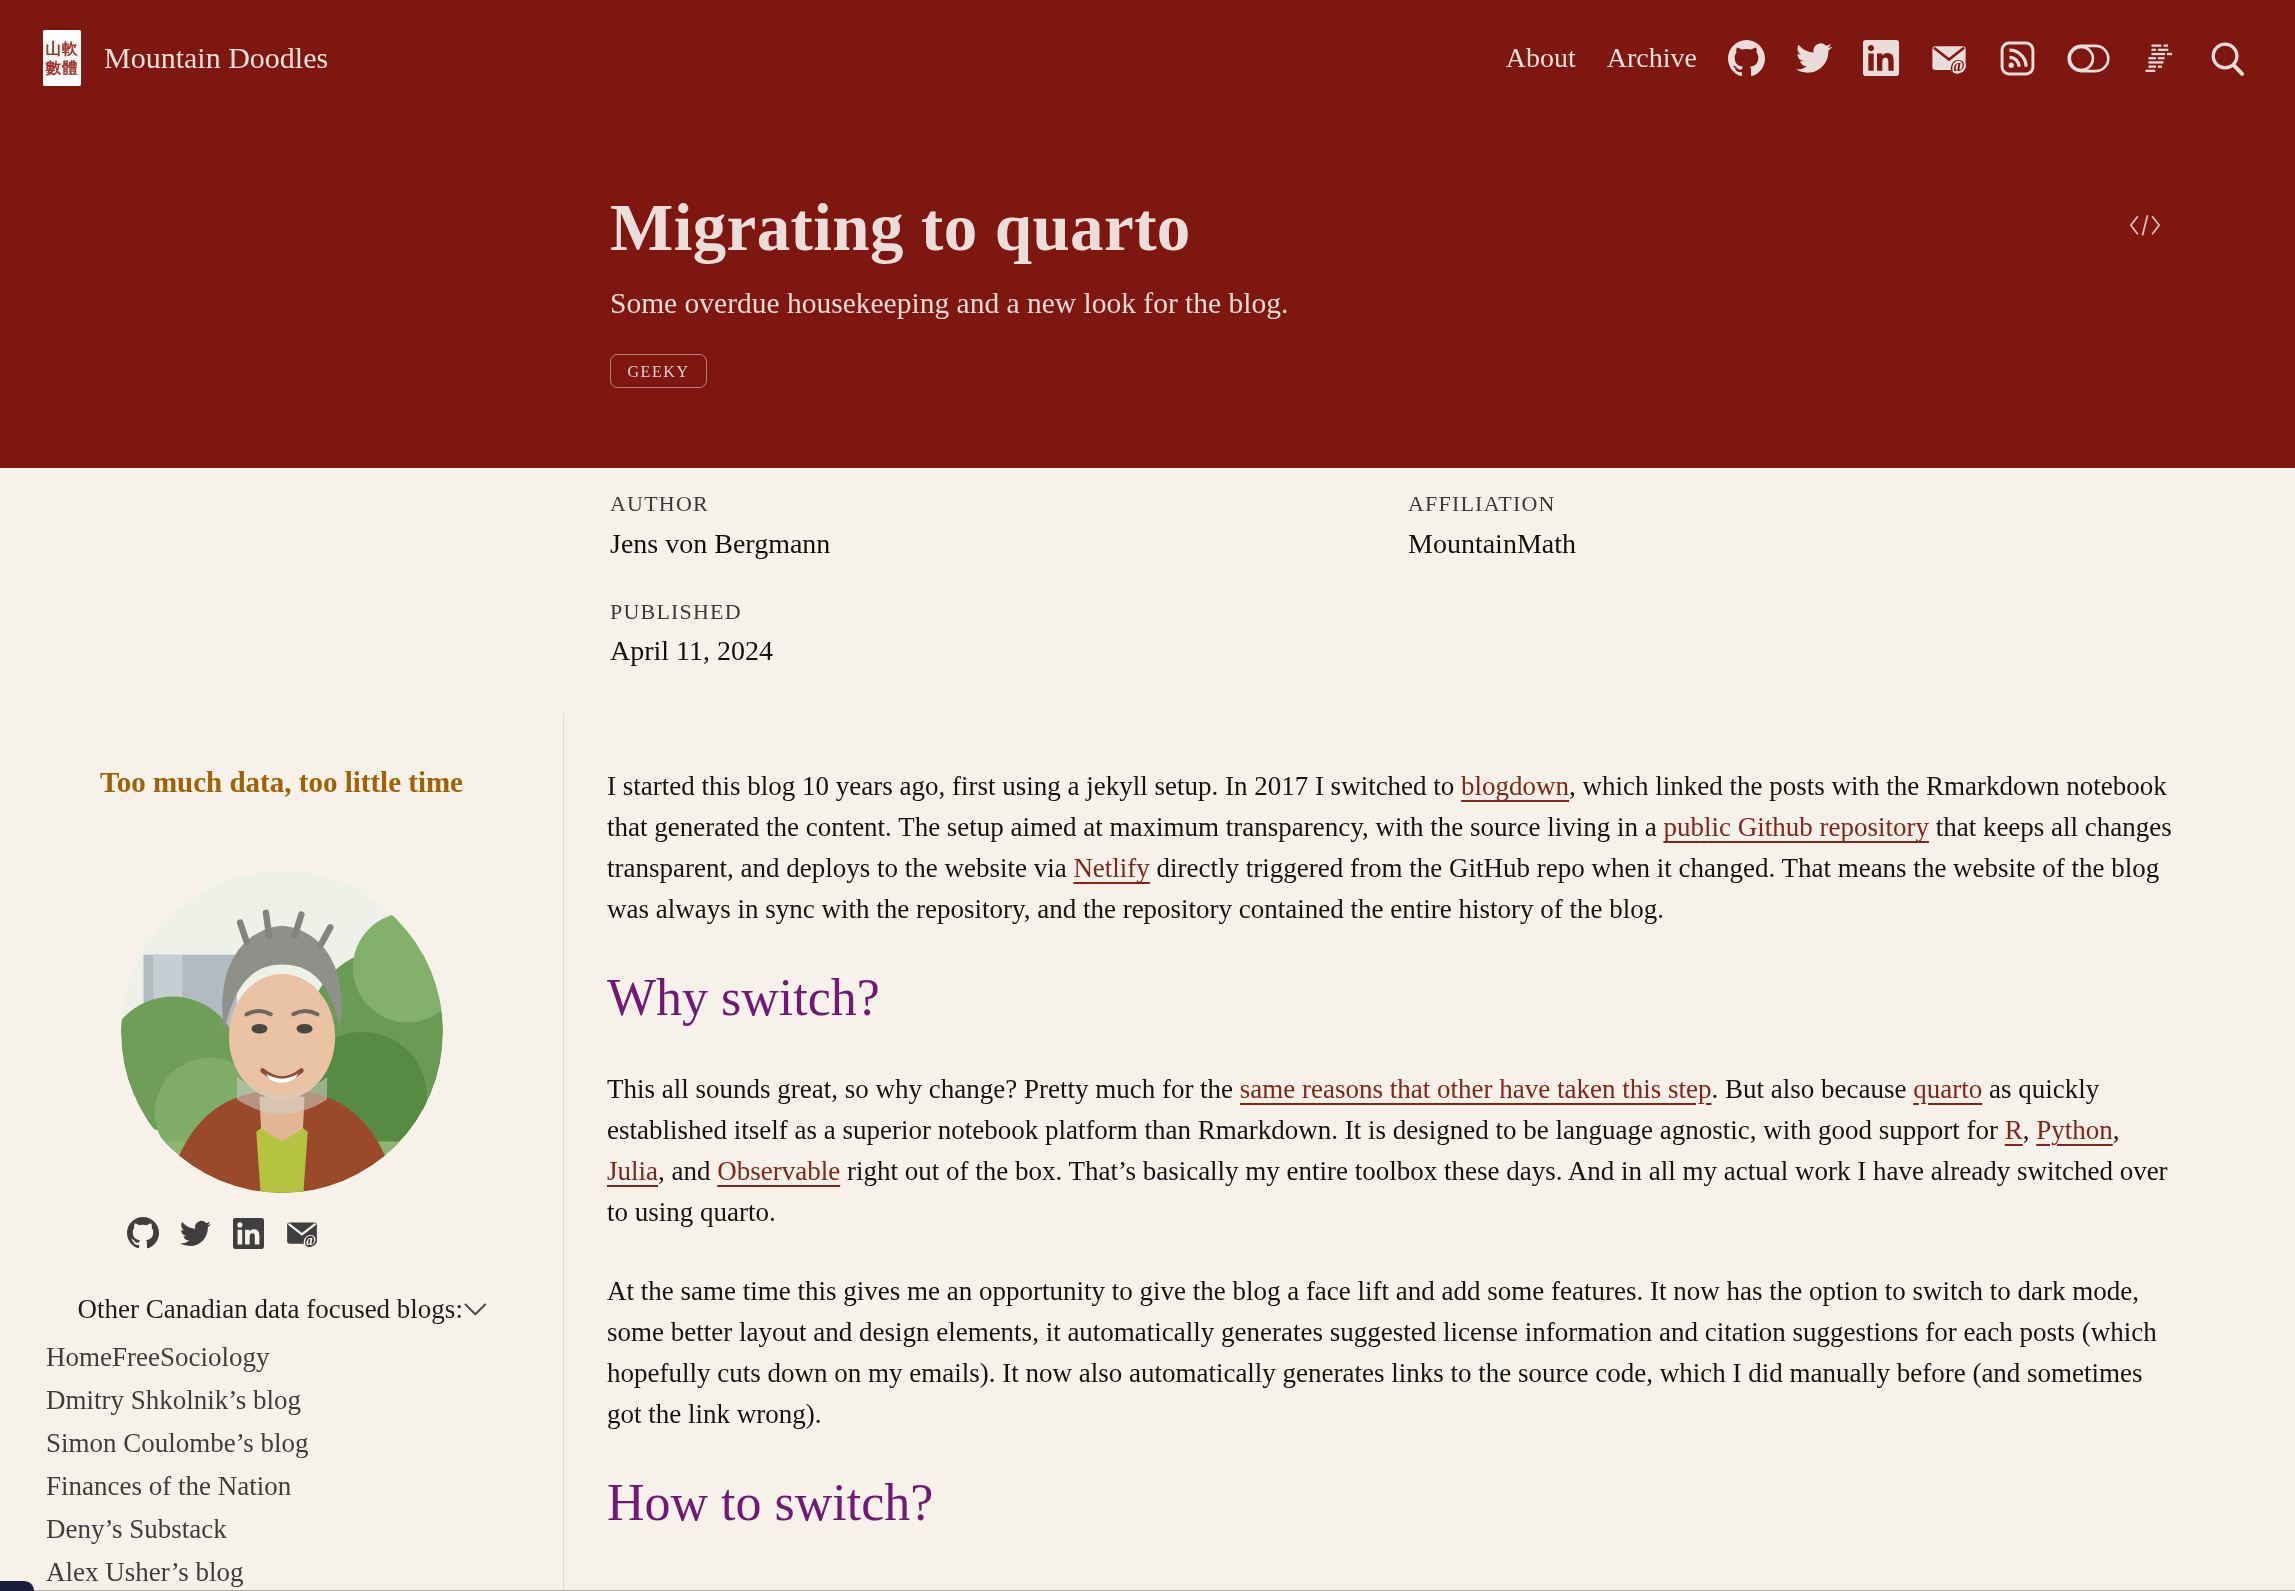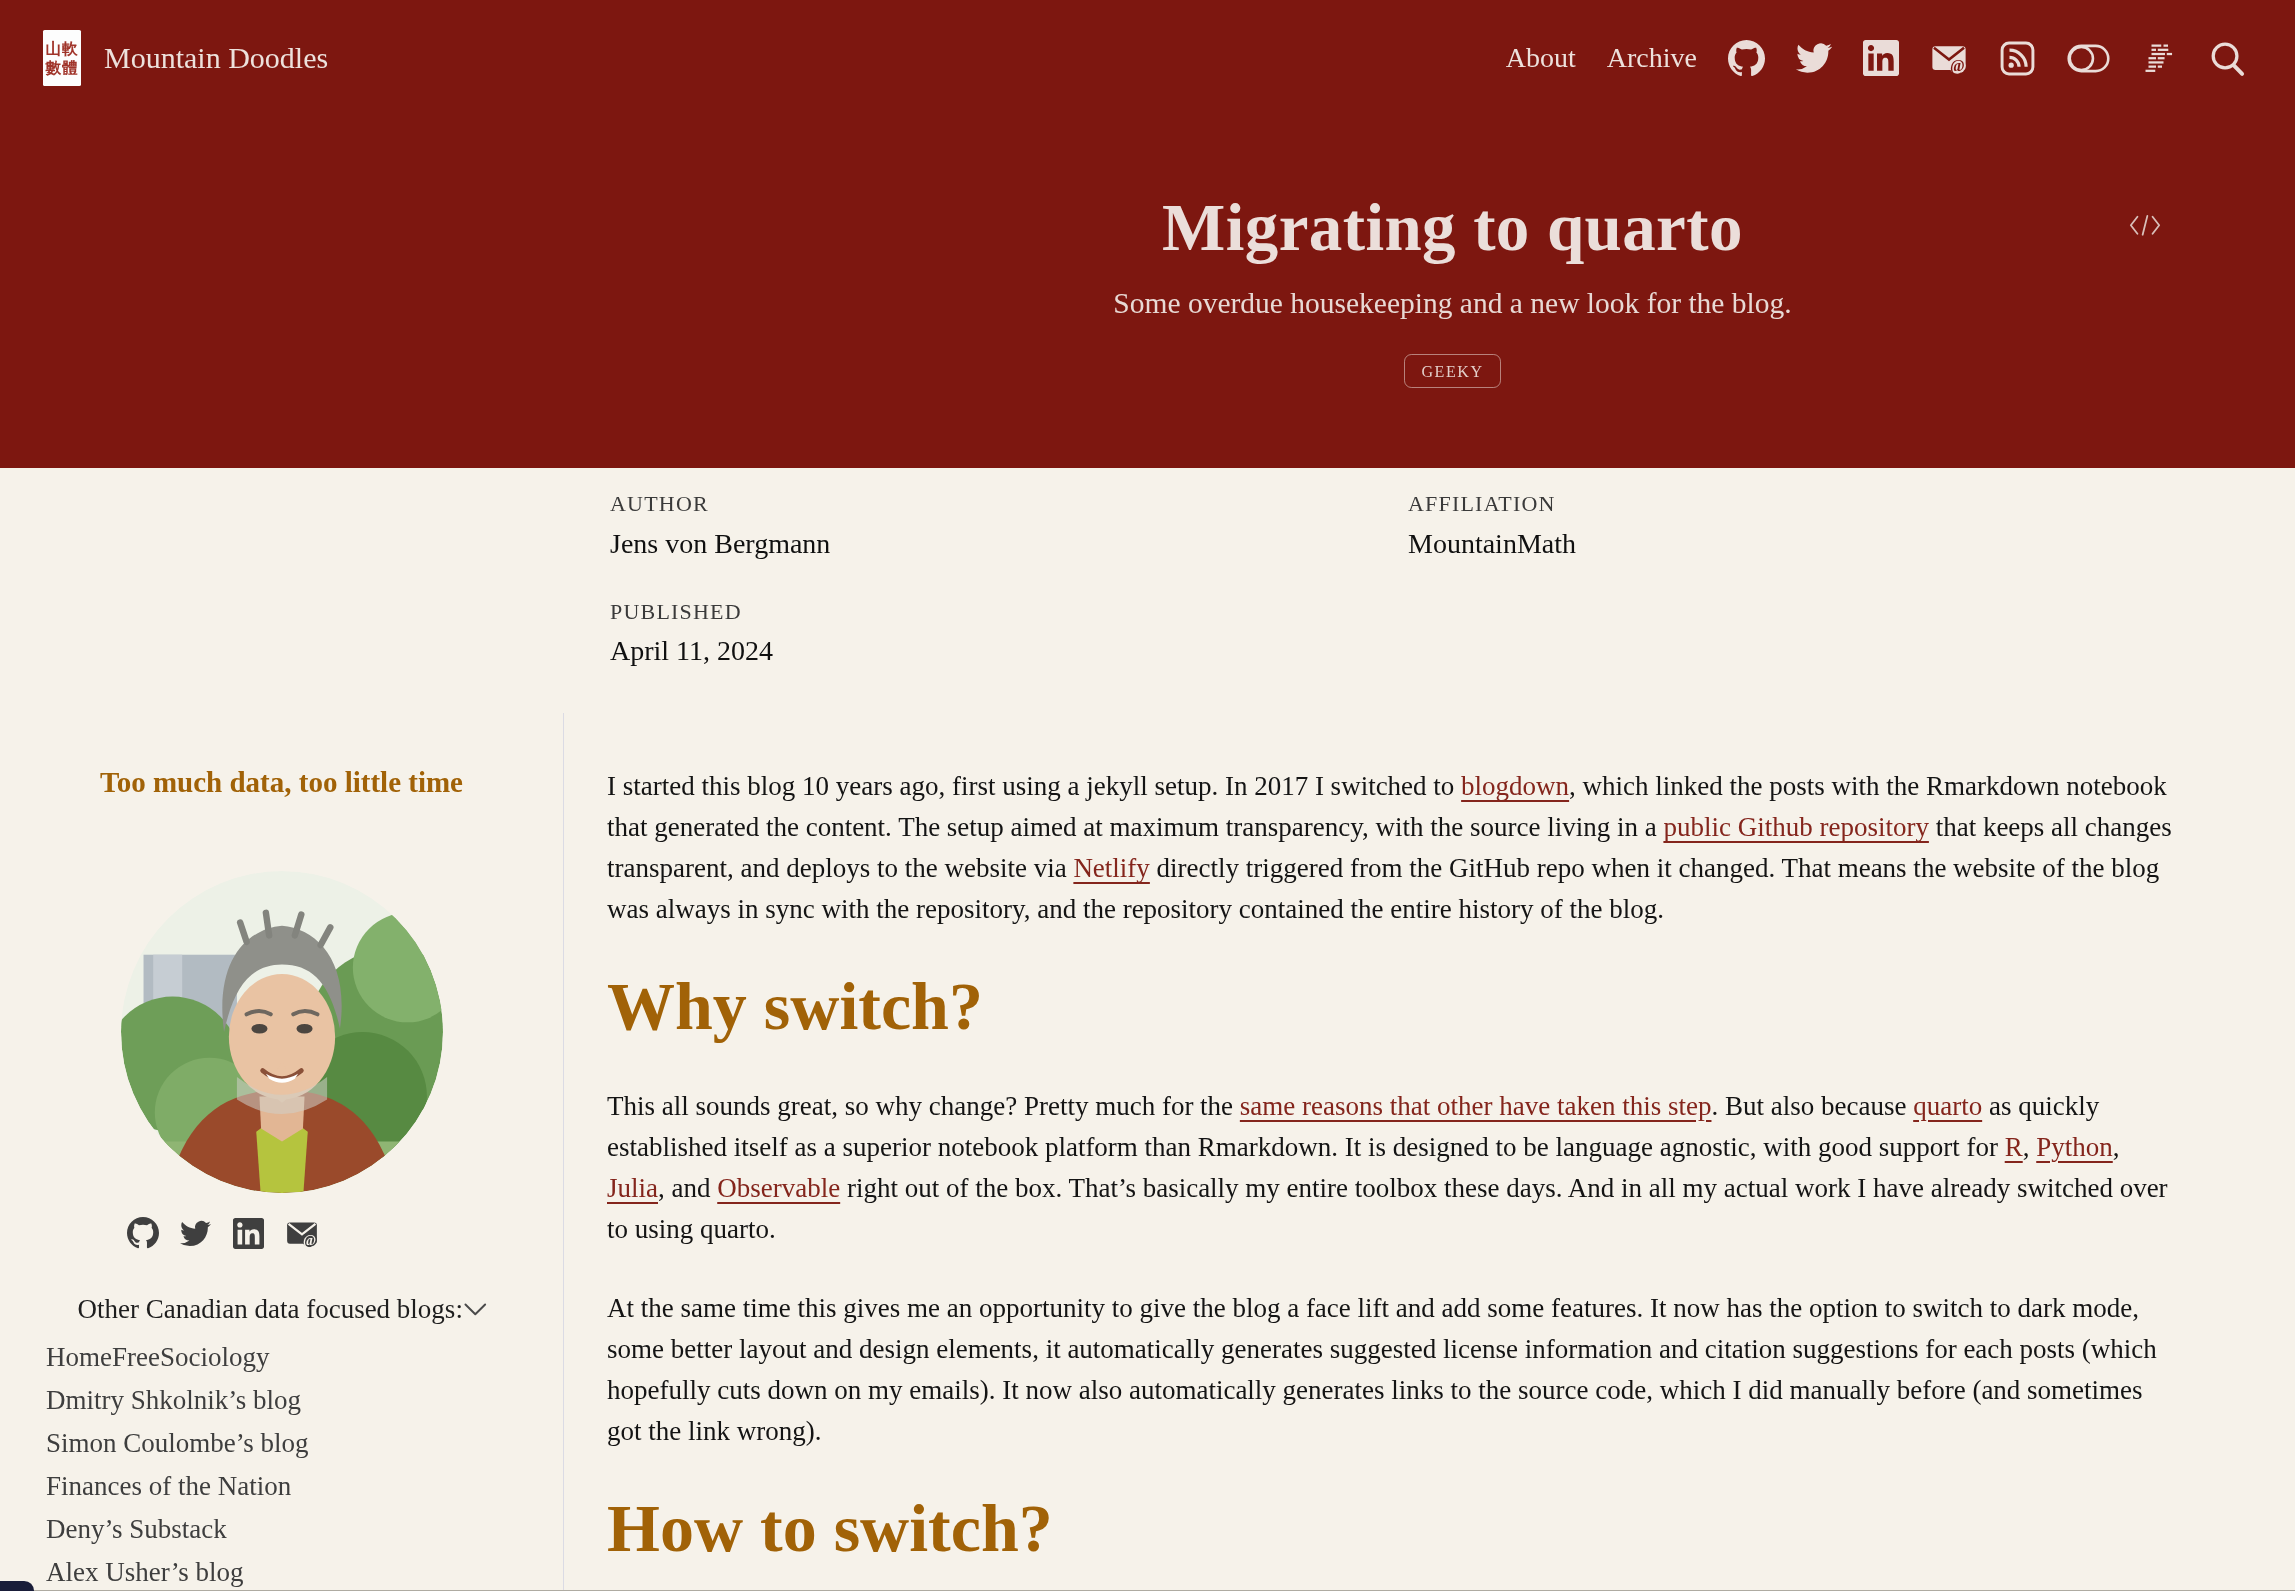--- a/index.html
+++ b/index.html
@@ -36,21 +36,21 @@
     font-family: "Liberation Serif", serif;
   }
   .site-title { font-size: 30px; }
   nav.top-nav { margin-left: auto; display: flex; align-items: center; gap: 31px; }
   .nav-link { color: #EDE1DC; font-size: 28px; text-decoration: none; cursor: pointer; }
   .nav-icon { color: #EADCD8; display: inline-flex; align-items: center; cursor: pointer; }
   .nav-icon svg { display: block; }
   .navbar { --mail-bg: #7D1710; }
 
   
-  .hero { padding-left: 610px; padding-top: 97px; position: relative; text-align: center; }
+  .hero { padding-left: 610px; padding-top: 97px; position: relative; }
   .hero-title { font-size: 67px; font-weight: 700; color: #EBDEDA; letter-spacing: 0.4px; }
   .hero-subtitle { font-size: 29.5px; color: #E8D9D4; margin-top: 21.3px; }
   .hero-badge {
     display: inline-block; margin-top: 34px;
     font-size: 16px; letter-spacing: 1.6px; color: #E3CFCA;
     border: 1.6px solid rgba(233,218,213,0.55); border-radius: 7.4px;
     padding: 7.4px 16.4px 6.6px;
     cursor: pointer;
   }
   .code-icon { position: absolute; top: 121px; right: 133px; color: #D9BFB9; cursor: pointer; }
@@ -77,21 +77,21 @@
   .blogs { margin: 44px 31px 0 33px; }
   .blogs-header { display: flex; justify-content: center; align-items: center; cursor: pointer; }
   .blogs-title { font-size: 27px; color: #1E1E1E; }
   .blogs-chevron { color: #4A4A4A; display: inline-flex; }
   .blogs-list { list-style: none; margin-top: 13px; padding-left: 13px; }
   .blogs-list li { line-height: 39px; }
   .blogs-list a { font-size: 27px; color: #3E3E3E; text-decoration: none; cursor: pointer; }
 
   main.article { flex: 1 1 auto; padding: 53px 121px 0 43px; }
   .article p { font-size: 27px; line-height: 41px; color: #141414; margin-bottom: 38px; }
-  .article h2 { font-size: 68px; font-weight: 700; color: #a16207; margin: 41px 0 43px; line-height: 1.05; }
+  .article h2 { font-size: 52px; font-weight: 400; color: #701a75; margin: 41px 0 43px; line-height: 1.05; }
   .article h2:last-child { margin-bottom: 0; }
   a.tlink {
     color: #84251C; text-decoration: underline;
     text-decoration-thickness: 2.1px; text-underline-offset: 4.9px;
     cursor: pointer;
   }
 
   
   .bottom-edge { position: absolute; left: 0; right: 0; bottom: 0; height: 1.6px; background: #AEABA2; }
   .corner-chip {

